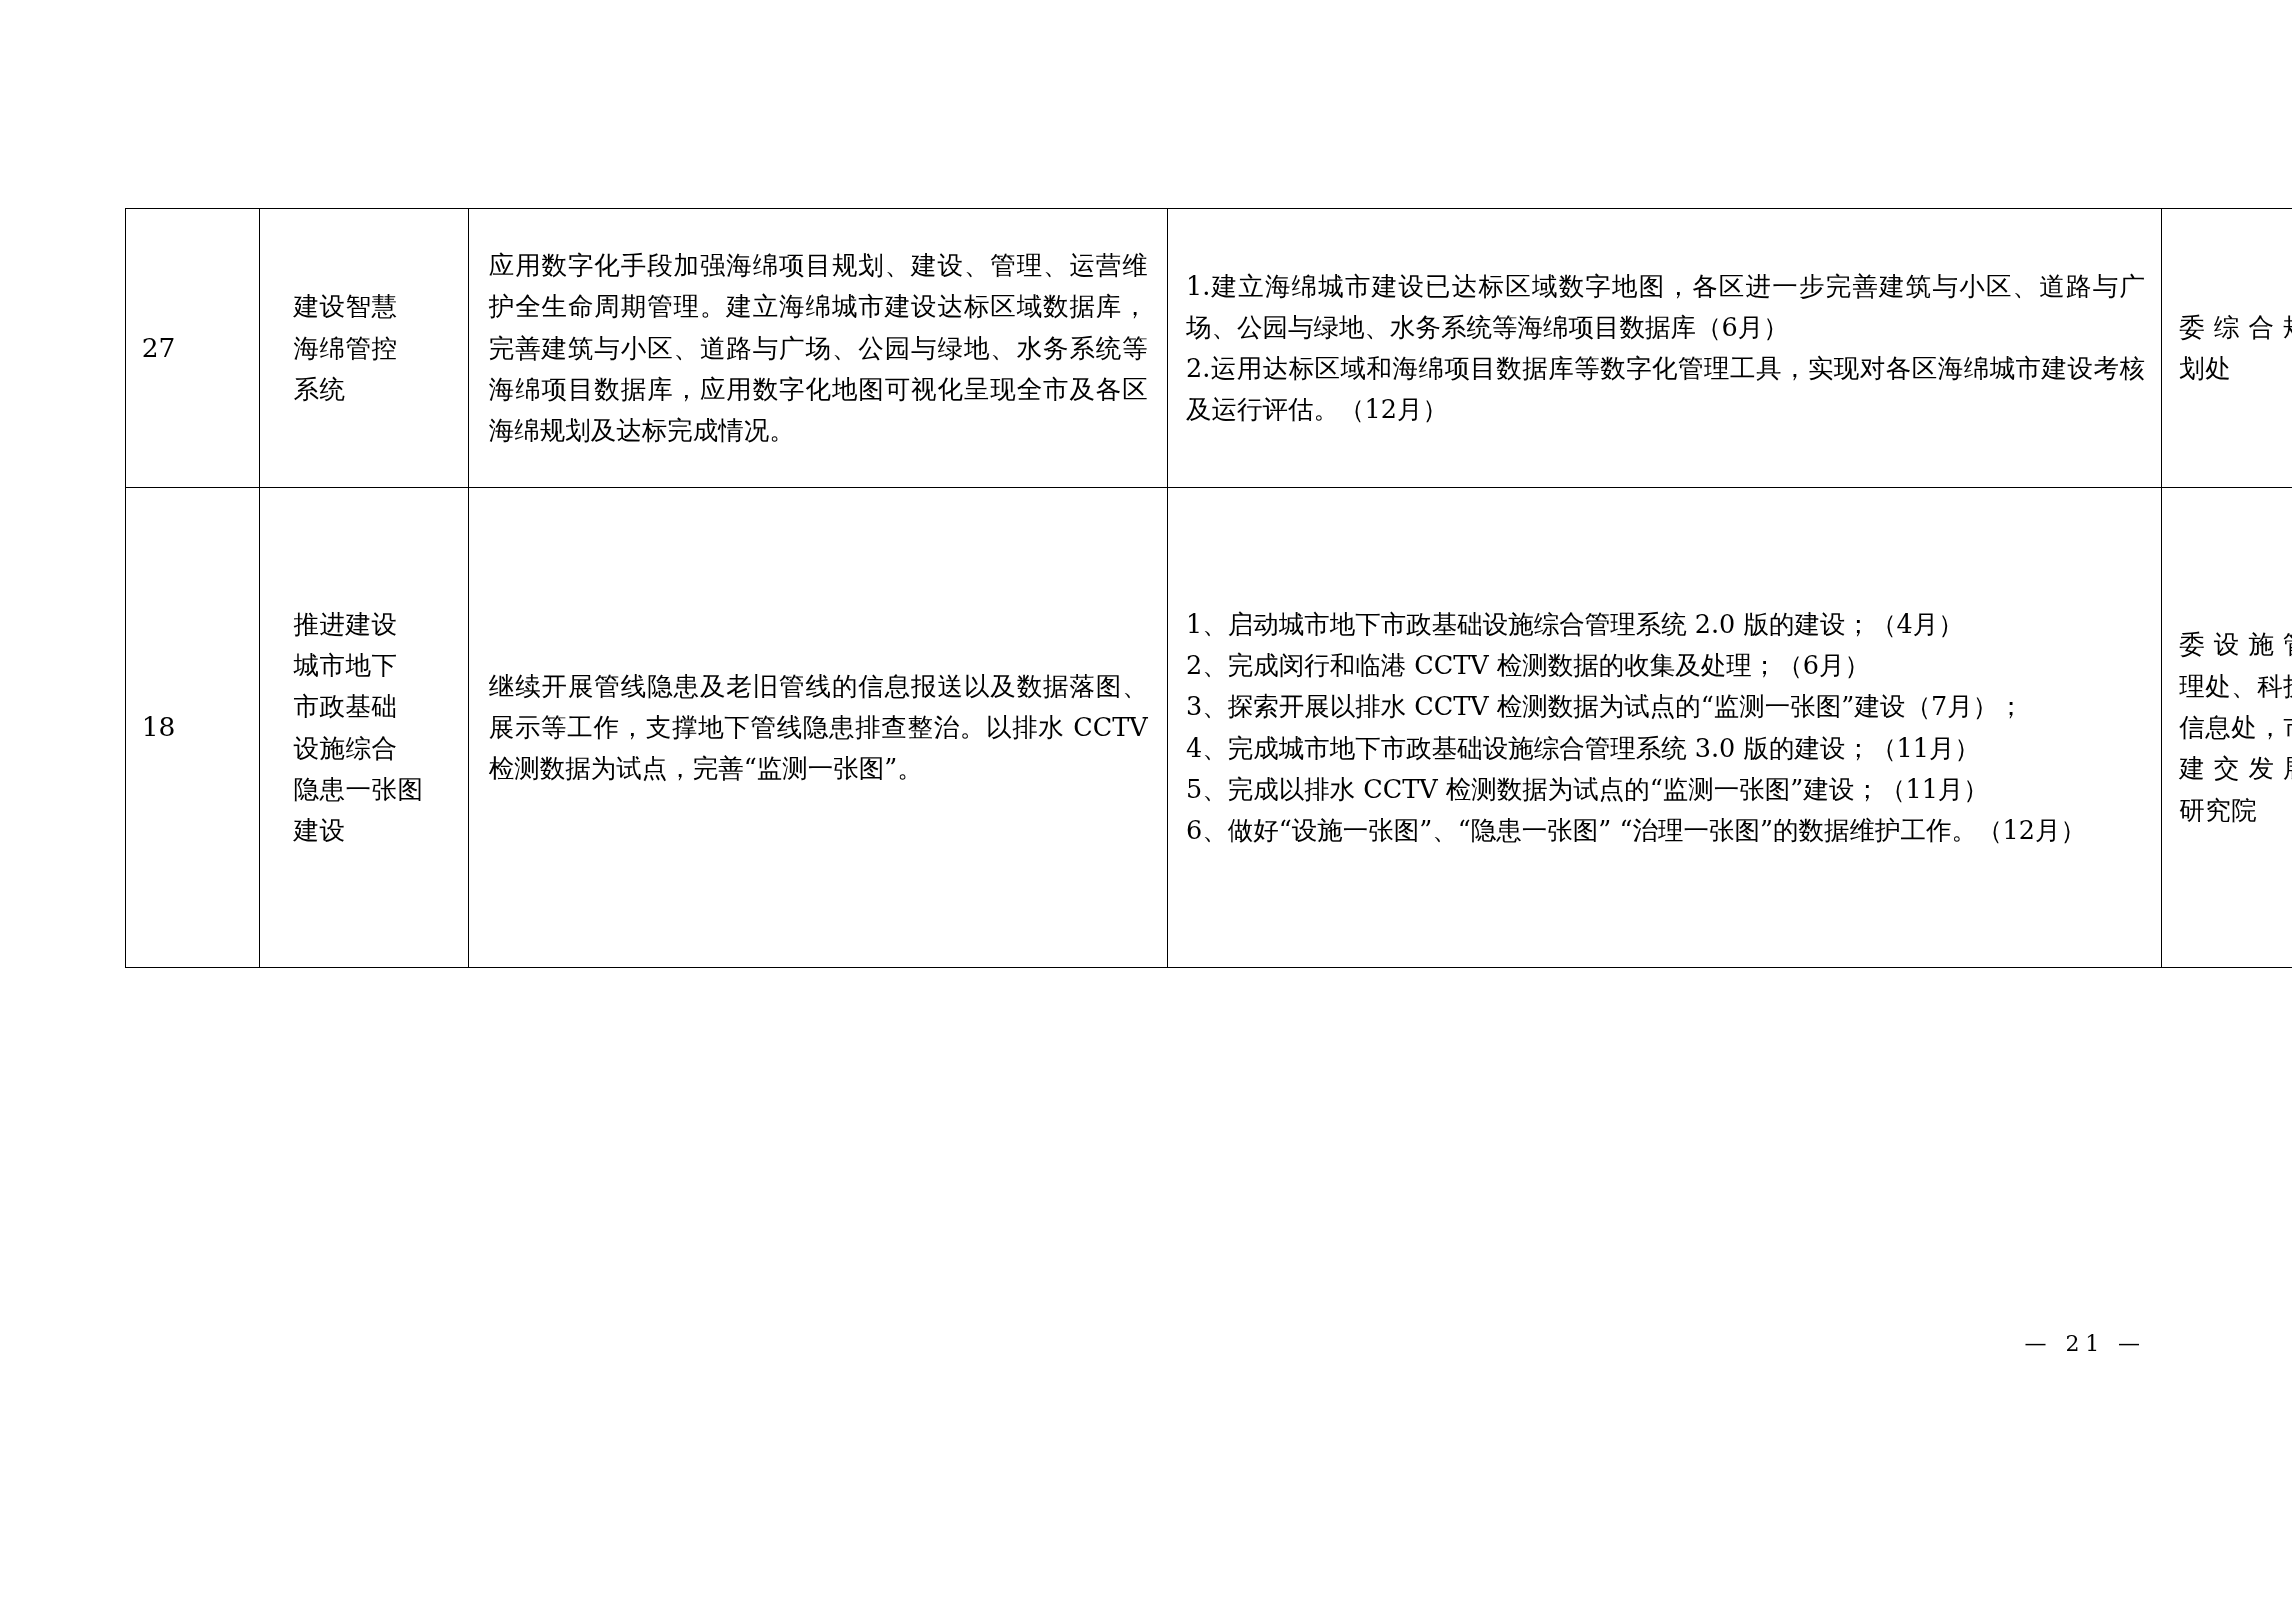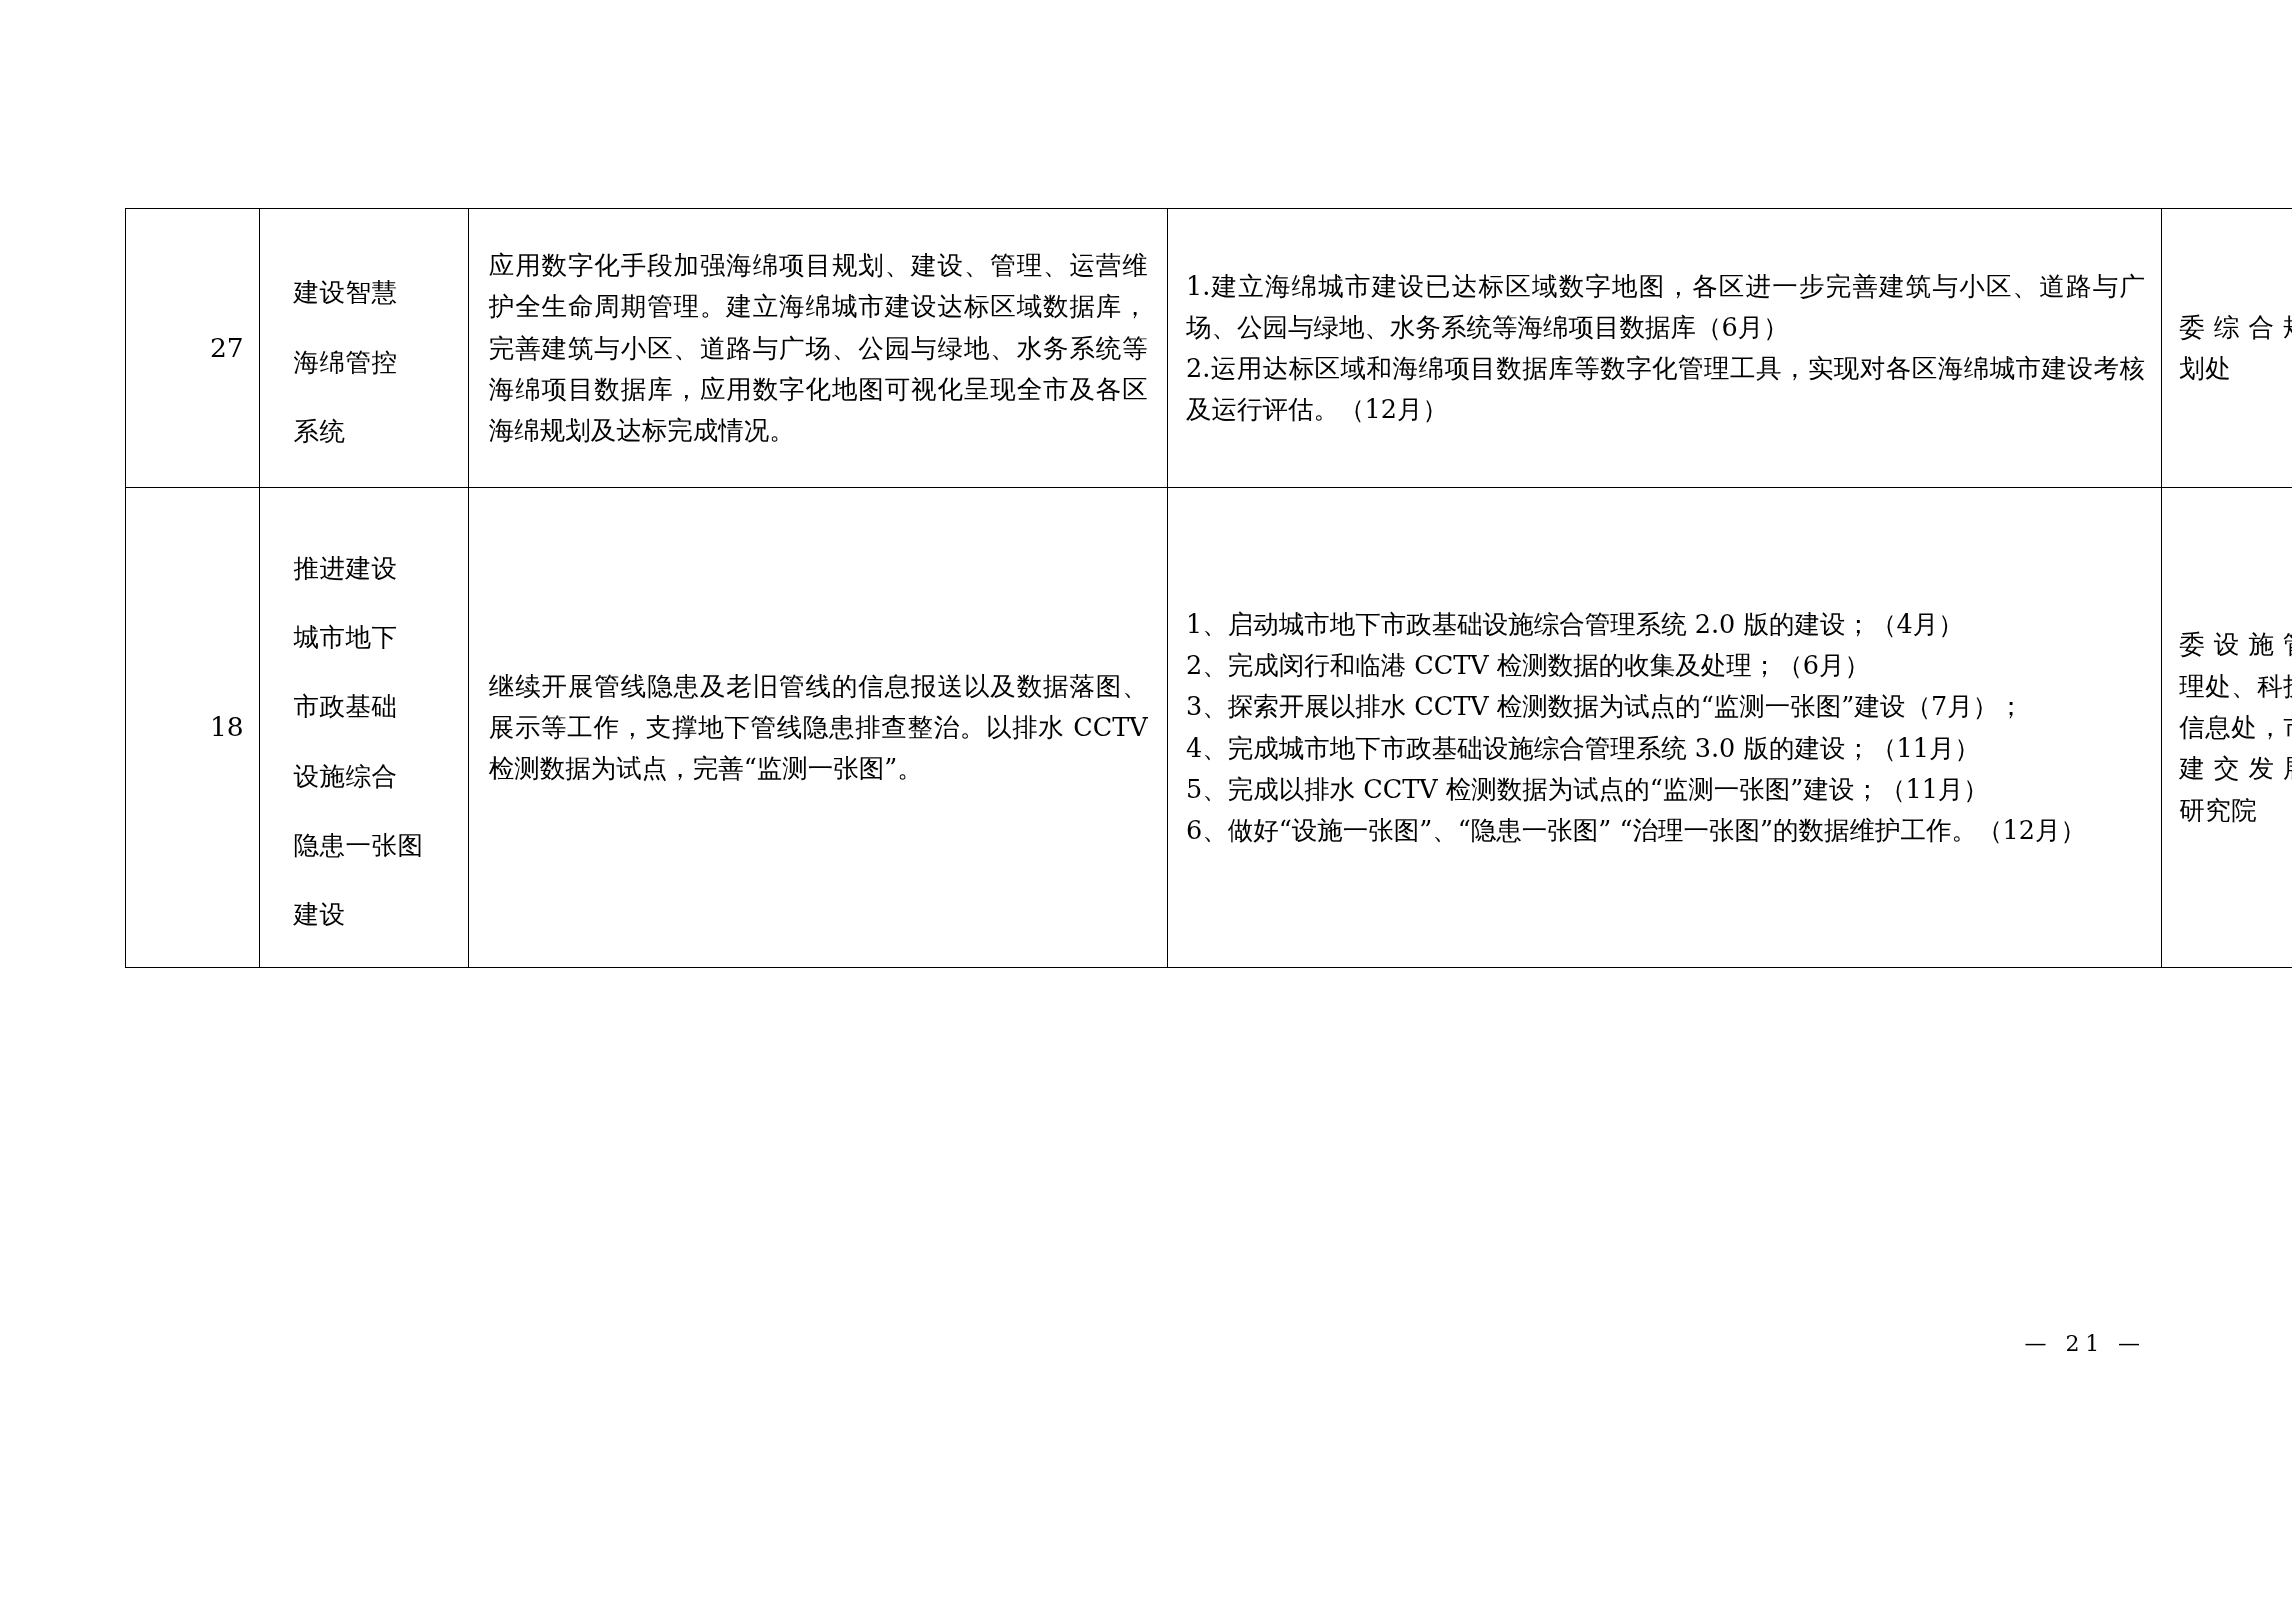--- a/index.html
+++ b/index.html
@@ -38,21 +38,21 @@
     line-height: 1.62;
     font-family: "DejaVu Serif", "Liberation Serif", serif;
   }
   .col-no    { width: 102px; }
   .col-name  { width: 165px; }
   .col-desc  { width: 659px; }
   .col-plan  { width: 959px; }
   .col-owner { width: 164px; }
 
   td.cell-no {
-    text-align: right;
+    text-align: left;
     vertical-align: middle;
     font-size: 26.5px;
   }
   td.cell-name {
     text-align: left;
     vertical-align: middle;
     letter-spacing: 0.5px;
     padding-left: 33px;
     padding-right: 9.8px;
   }
@@ -77,21 +77,20 @@
     padding-left: 17.6px;
     padding-right: 13.7px;
     letter-spacing: 0.5px;
   }
   .plan-line {
     display: block;
   }
   .name-line {
     display: block;
     white-space: nowrap;
-    margin-top: 28px;
   }
   .owner-line {
     display: block;
   }
   .row-27 td { height: 251px; }
   .row-28 td { height: 451px; }
 
   .page-number {
     position: absolute;
     right: 147px;

